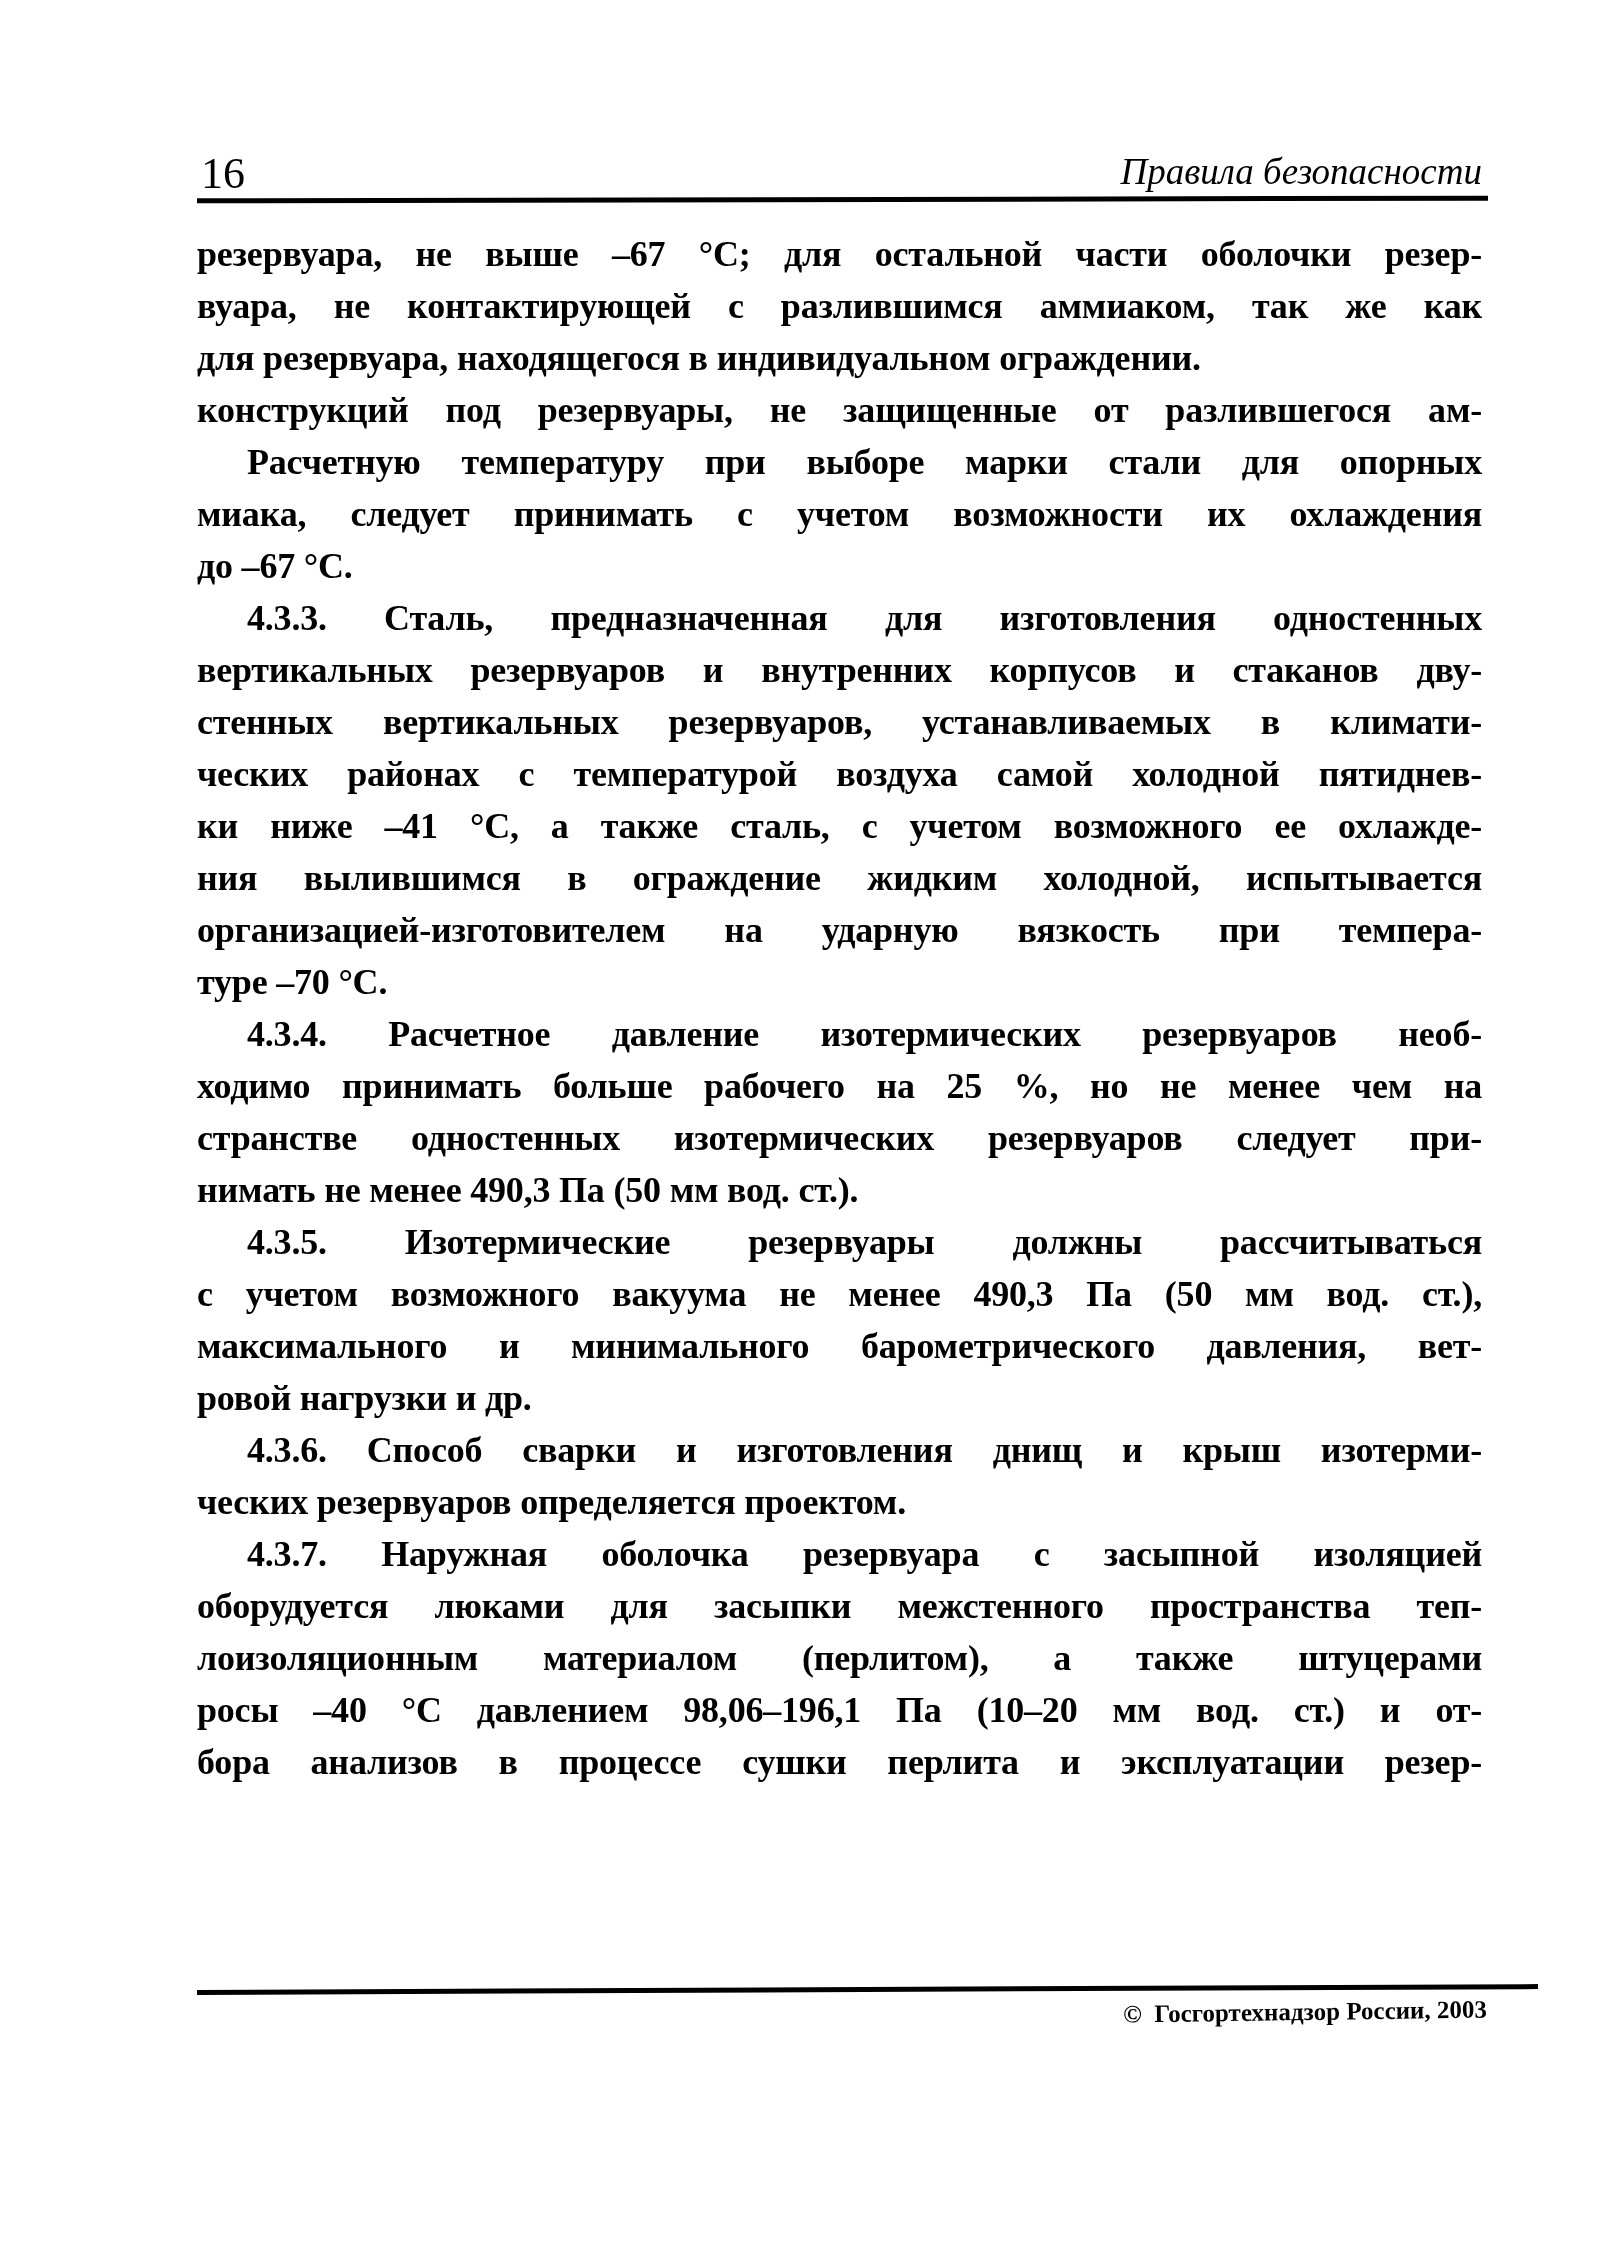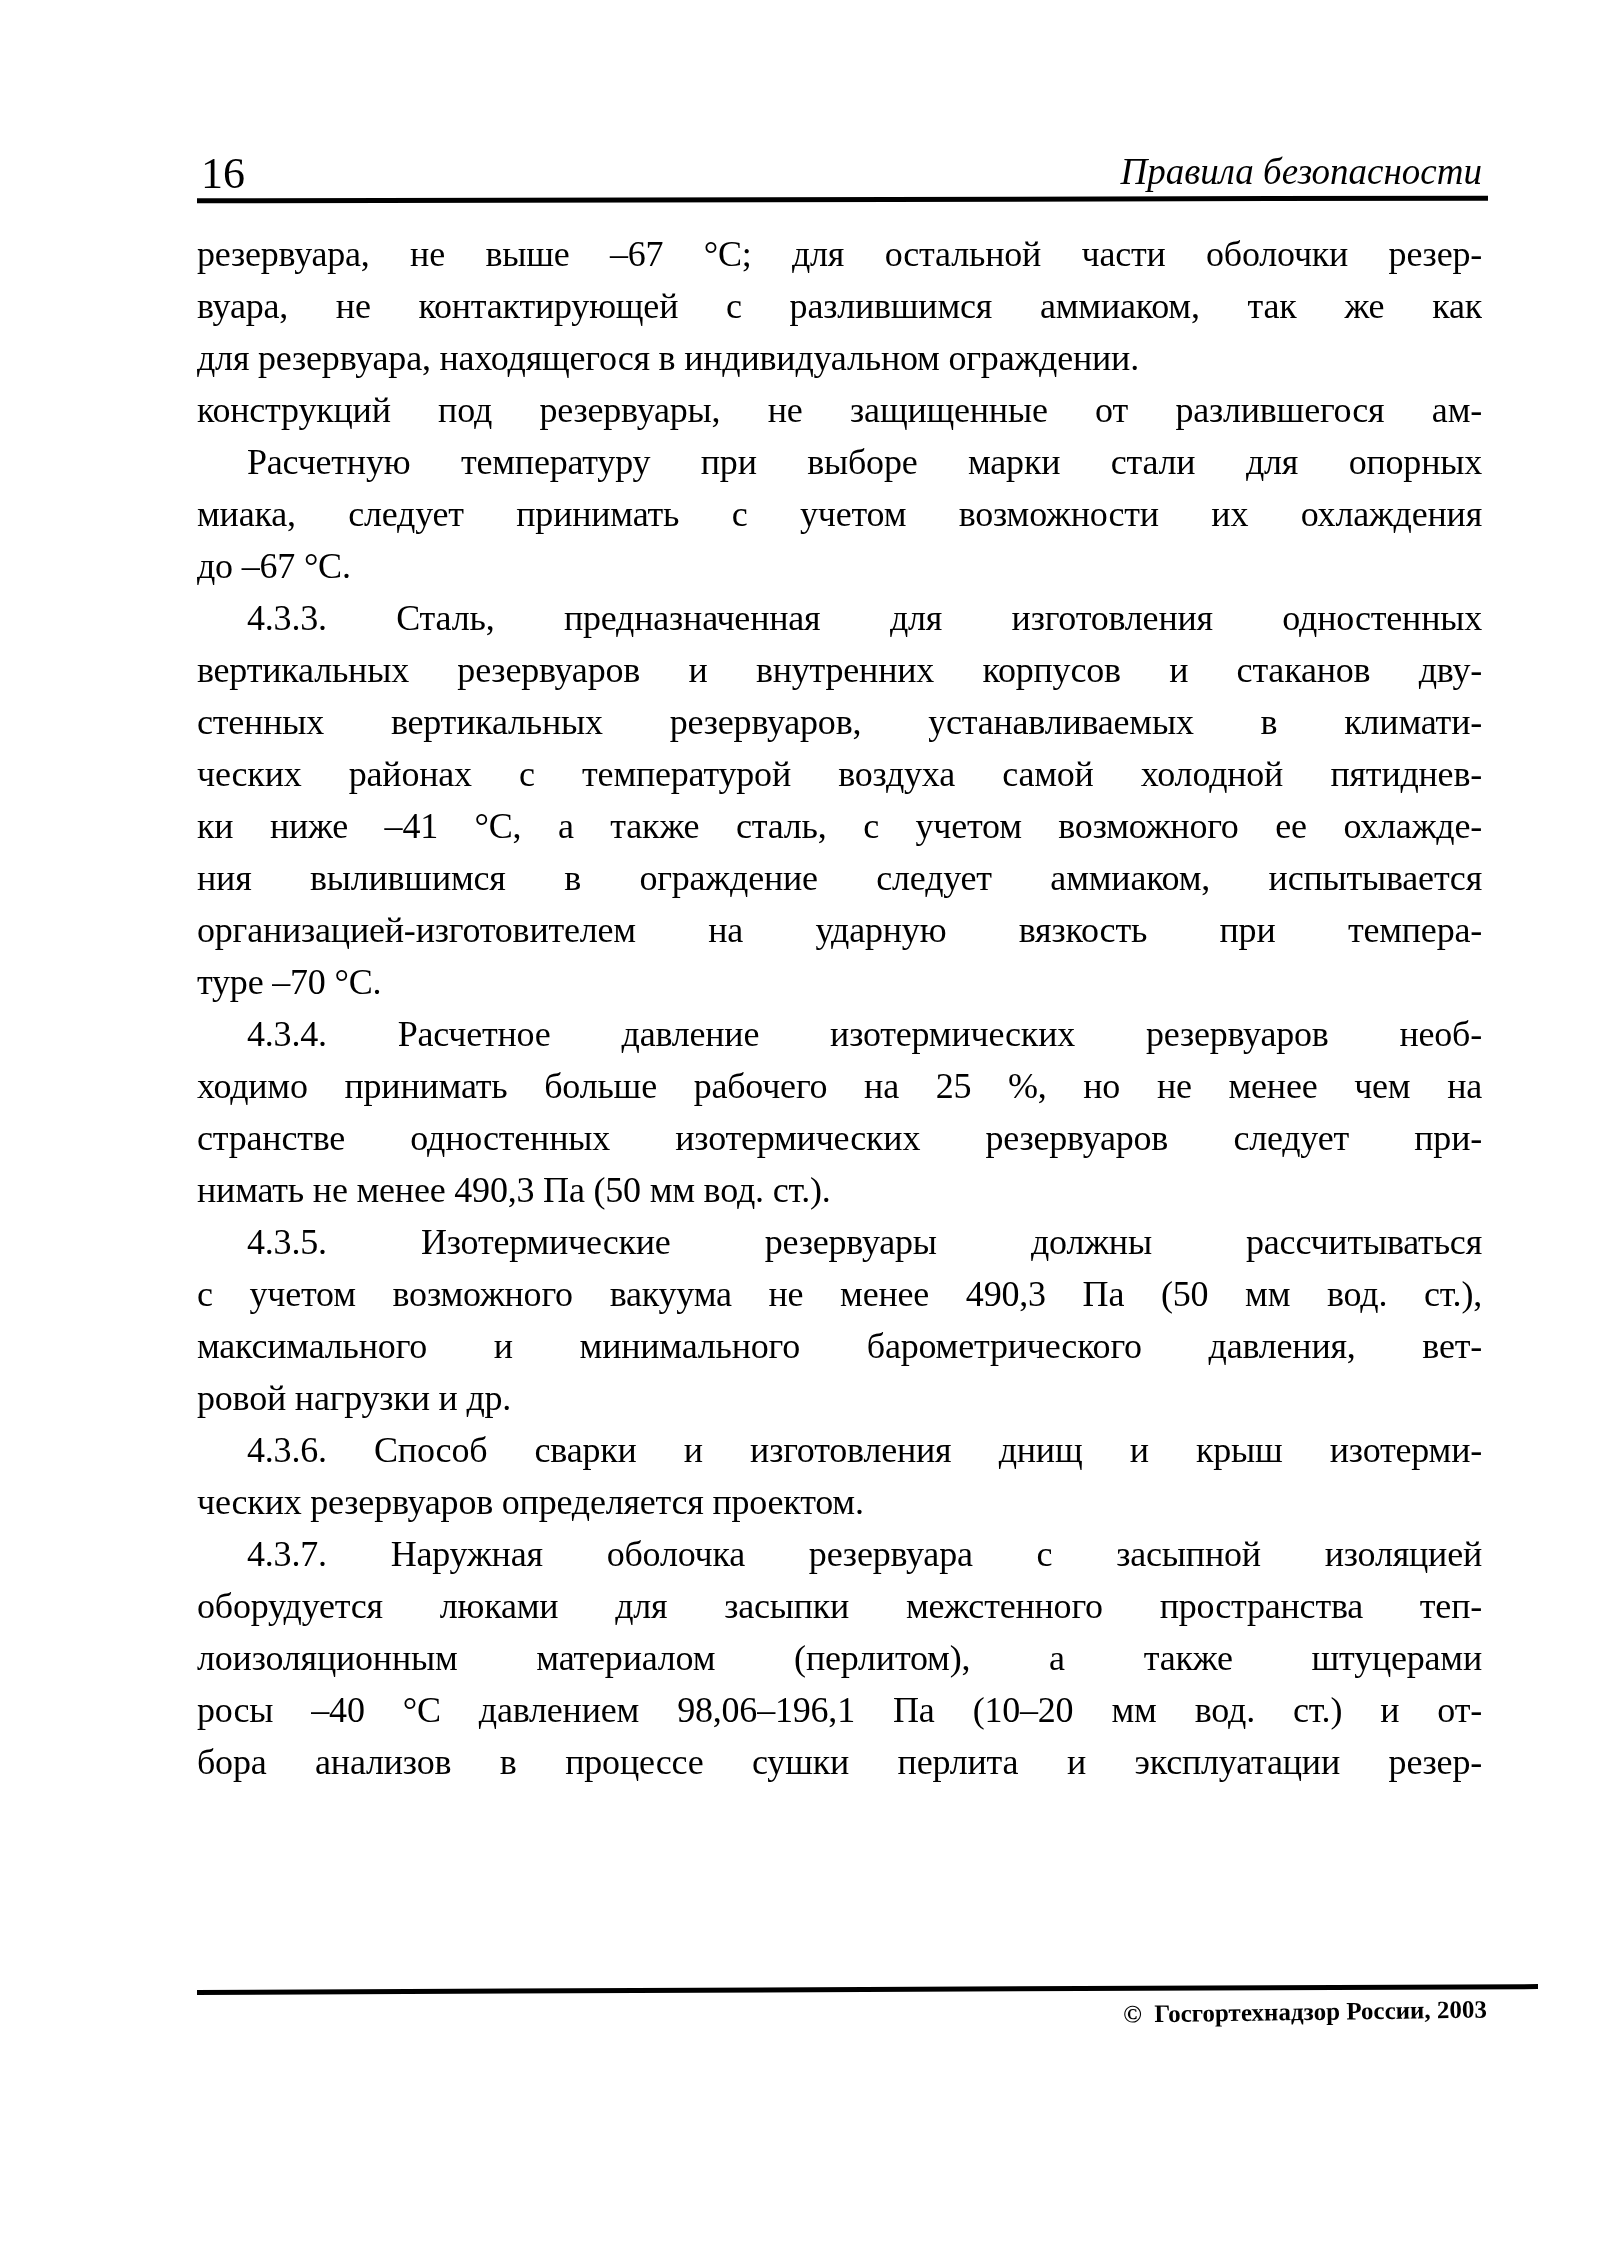--- a/index.html
+++ b/index.html
@@ -40,20 +40,21 @@
     height: 4.5px;
     background: #000000;
     transform: rotate(-0.12deg);
   }
   
   .body-text {
     position: absolute;
     left: 197px;
     top: 228px;
     width: 1285px;
+    font-weight: bold;
   }
   .para { margin: 0; padding: 0; }
   .line {
     font-size: 36px;
     line-height: 52px;
     height: 52px;
     letter-spacing: -0.2px;
     white-space: normal;
     overflow: hidden;
   }
@@ -110,21 +111,21 @@
         <div class="line just indent">Расчетную температуру при выборе марки стали для опорных</div>
         <div class="line just">миака, следует принимать с учетом возможности их охлаждения</div>
         <div class="line">до –67 °С.</div>
       </div>
       <div class="para">
         <div class="line just indent">4.3.3. Сталь, предназначенная для изготовления одностенных</div>
         <div class="line just">вертикальных резервуаров и внутренних корпусов и стаканов дву-</div>
         <div class="line just">стенных вертикальных резервуаров, устанавливаемых в климати-</div>
         <div class="line just">ческих районах с температурой воздуха самой холодной пятиднев-</div>
         <div class="line just">ки ниже –41 °С, а также сталь, с учетом возможного ее охлажде-</div>
-        <div class="line just">ния вылившимся в ограждение следует аммиаком, испытывается</div>
+        <div class="line just">ния вылившимся в ограждение жидким холодной, испытывается</div>
         <div class="line just">организацией-изготовителем на ударную вязкость при темпера-</div>
         <div class="line">туре –70 °С.</div>
       </div>
       <div class="para">
         <div class="line just indent">4.3.4. Расчетное давление изотермических резервуаров необ-</div>
         <div class="line just">ходимо принимать больше рабочего на 25 %, но не менее чем на</div>
         <div class="line just">странстве одностенных изотермических резервуаров следует при-</div>
         <div class="line">нимать не менее 490,3 Па (50 мм вод. ст.).</div>
       </div>
       <div class="para">

